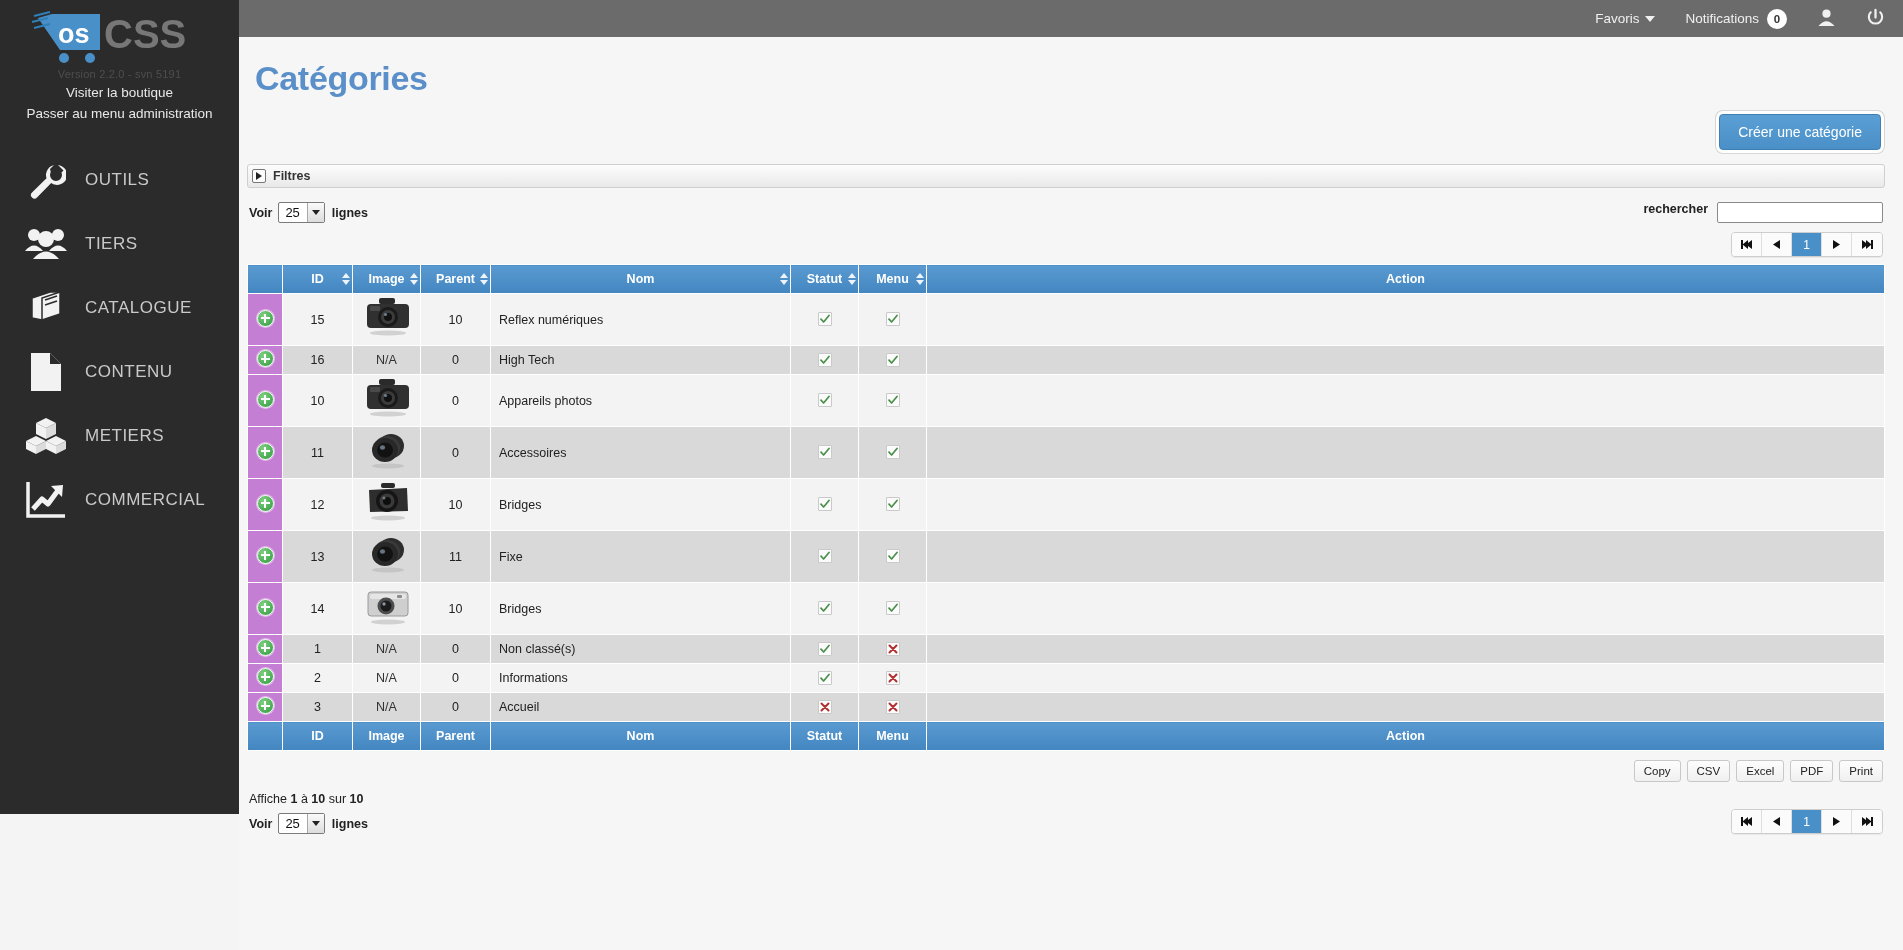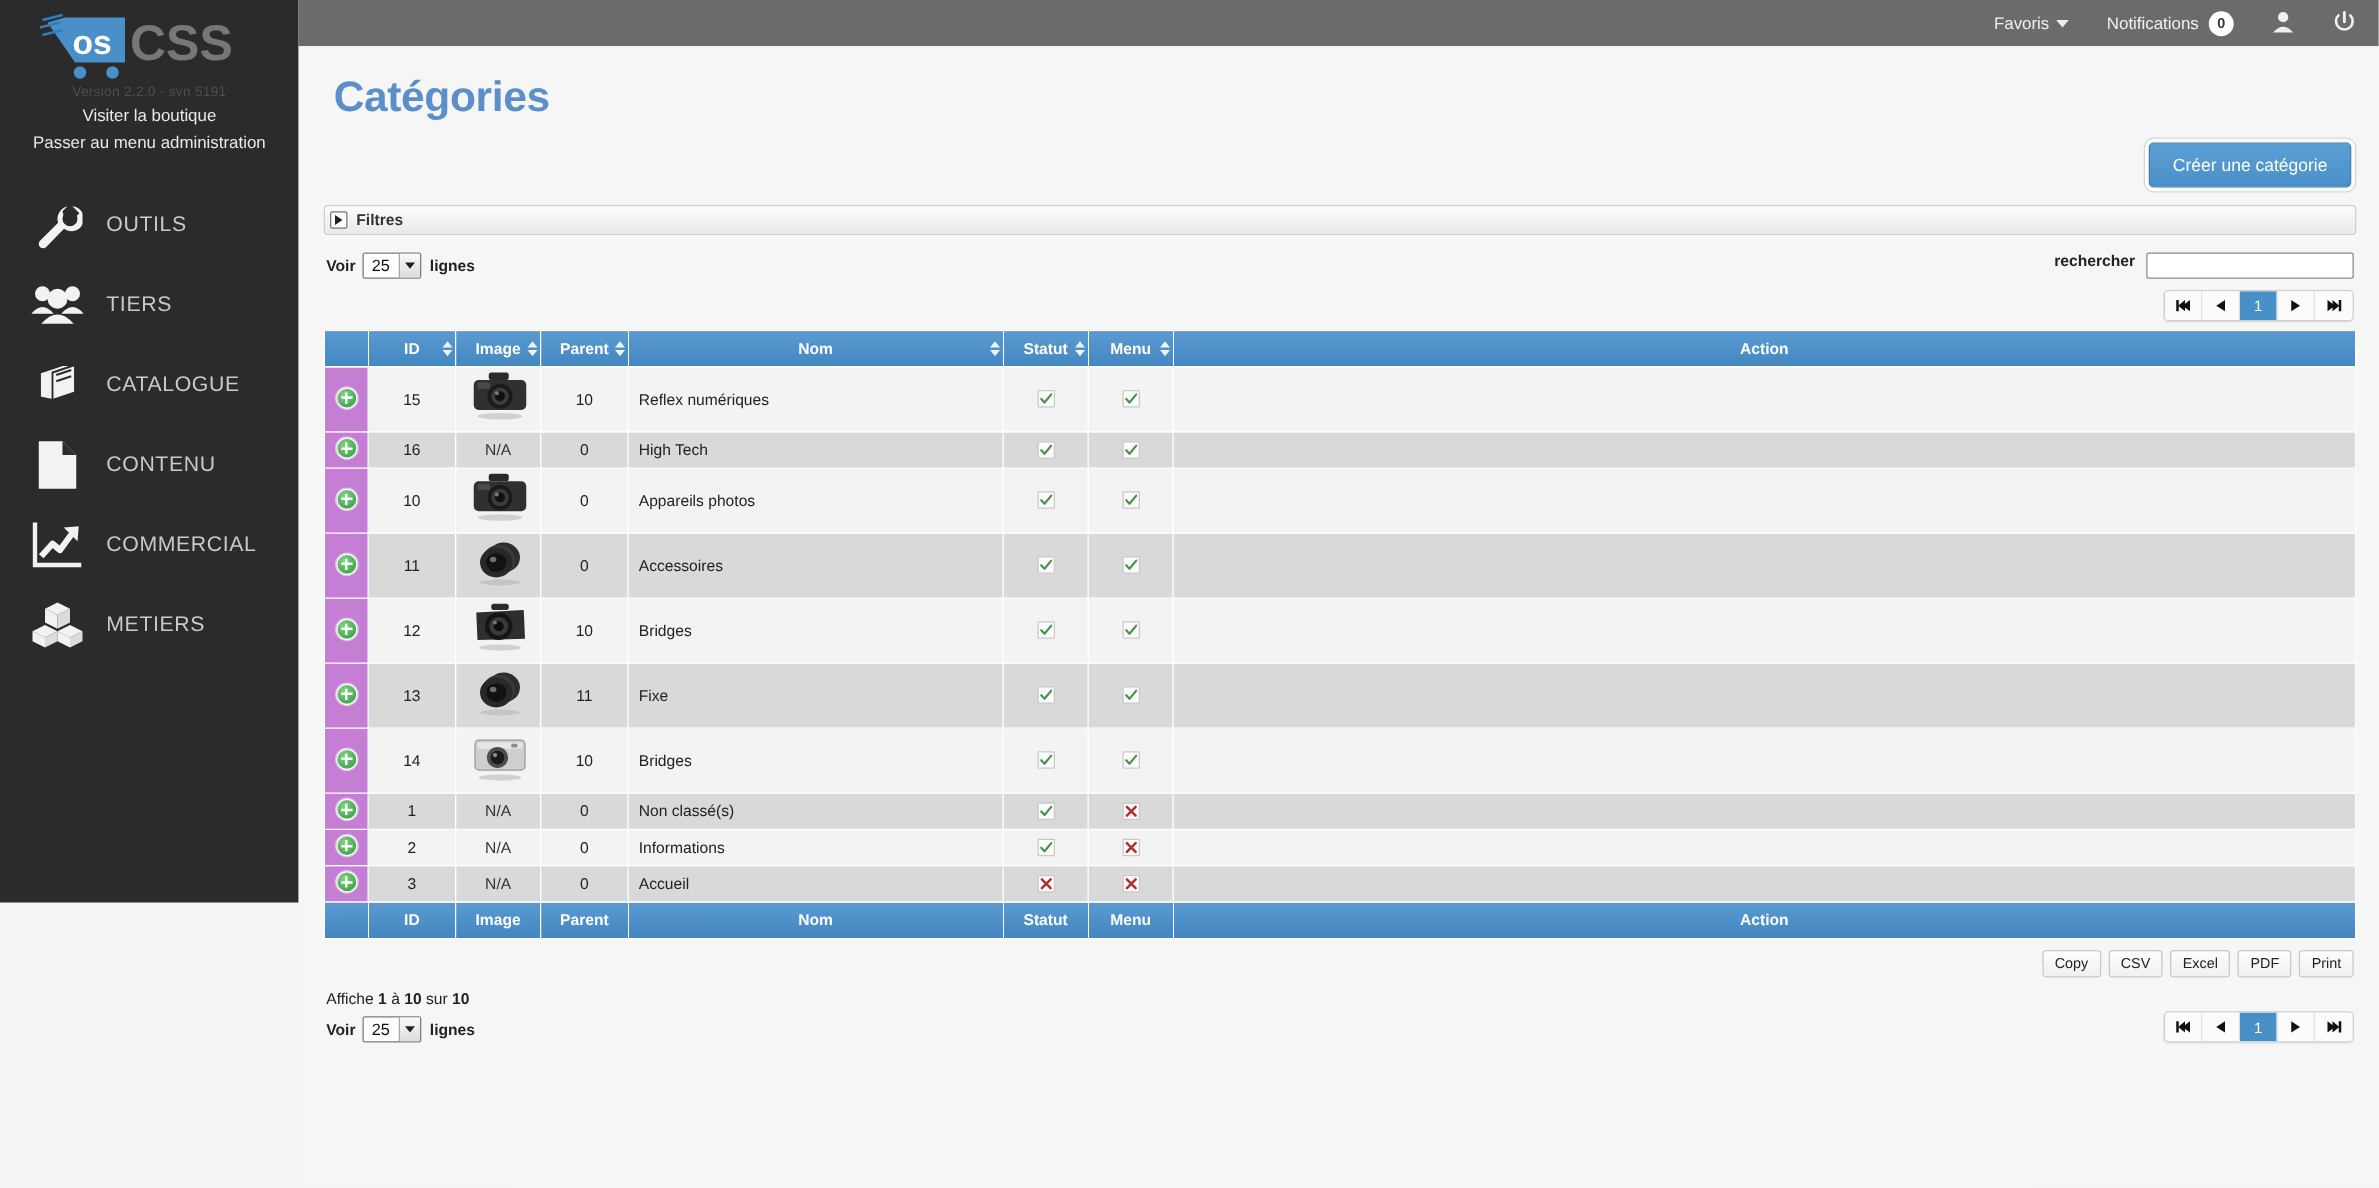--- a/index.html
+++ b/index.html
@@ -7,21 +7,21 @@
     margin: 0; padding: 0;
     width: 1903px; height: 950px;
     overflow: hidden;
     font-family: "Liberation Sans", sans-serif;
     background: #f4f4f4;
   }
   .app { display: flex; width: 1903px; height: 950px; }
 
   
   .sidebar {
-    width: 239px; min-width: 239px; height: 722px;
+    width: 239px; min-width: 239px; height: 814px;
     background: #2b2b2b;
     color: #cfcfcf;
     position: relative;
   }
   .logo-wrap {
     height: 72px;
     display: flex; align-items: center; justify-content: center;
     padding-top: 6px;
   }
   .version {
@@ -95,21 +95,21 @@
     min-width: 20px; height: 20px;
     background: #ffffff; color: #333;
     border-radius: 10px;
     font-size: 11.5px; font-weight: bold;
     margin-left: 8px; padding: 0 6px;
   }
 
   
   .main {
     flex: 1 1 auto;
-    padding: 0 18px 0 20px;
+    padding: 0 18px 0 8px;
     overflow: hidden;
     background: #f6f6f6;
   }
   .page-title {
     font-size: 34px;
     font-weight: bold;
     color: #5b8fc9;
     margin: 22px 0 0 0;
     padding-left: 8px;
     letter-spacing: -0.3px;
@@ -408,43 +408,43 @@
             <path d="M3 2 L22 2 L33 13 L33 40 L3 40 Z" fill="#f2f2f2"></path>
             <path d="M22 2 L22 13 L33 13 Z" fill="#2b2b2b"></path>
           </svg>
         </span>
         <span class="mi-label">CONTENU</span>
       </div>
 
       <div class="menu-item">
         <span class="mi-icon">
           <svg width="42" height="40" viewBox="0 0 42 40">
-            <path d="M3 2 L3 36 L40 36" fill="none" stroke="#f2f2f2" stroke-width="3.5"></path>
-            <path d="M8 29 L17 19 L23 24 L34 9" fill="none" stroke="#f2f2f2" stroke-width="5" stroke-linejoin="round"></path>
-            <path d="M26 6 L38 5 L37 17 Z" fill="#f2f2f2"></path>
-          </svg>
-        </span>
-        <span class="mi-label">COMMERCIAL</span>
-      </div>
-
-      <div class="menu-item">
-        <span class="mi-icon">
-          <svg width="42" height="40" viewBox="0 0 42 40">
             <path d="M21 2 L31 7 L21 12 L11 7 Z" fill="#f2f2f2"></path>
             <path d="M11 7 L21 12 L21 23 L11 18 Z" fill="#f2f2f2"></path>
             <path d="M31 7 L31 18 L21 23 L21 12 Z" fill="#dcdcdc"></path>
             <path d="M11 20 L21 25 L11 30 L1 25 Z" fill="#f2f2f2"></path>
             <path d="M1 25 L11 30 L11 38 L1 33 Z" fill="#f2f2f2"></path>
             <path d="M21 25 L21 33 L11 38 L11 30 Z" fill="#dcdcdc"></path>
             <path d="M31 20 L41 25 L31 30 L21 25 Z" fill="#f2f2f2"></path>
             <path d="M21 25 L31 30 L31 38 L21 33 Z" fill="#f2f2f2"></path>
             <path d="M41 25 L41 33 L31 38 L31 30 Z" fill="#dcdcdc"></path>
           </svg>
         </span>
         <span class="mi-label">METIERS</span>
+      </div>
+
+      <div class="menu-item">
+        <span class="mi-icon">
+          <svg width="42" height="40" viewBox="0 0 42 40">
+            <path d="M3 2 L3 36 L40 36" fill="none" stroke="#f2f2f2" stroke-width="3.5"></path>
+            <path d="M8 29 L17 19 L23 24 L34 9" fill="none" stroke="#f2f2f2" stroke-width="5" stroke-linejoin="round"></path>
+            <path d="M26 6 L38 5 L37 17 Z" fill="#f2f2f2"></path>
+          </svg>
+        </span>
+        <span class="mi-label">COMMERCIAL</span>
       </div>
 
     </nav>
   </aside>
 
   <section class="content">
 
     <div class="topbar">
       <div class="tb-item">
         <span>Favoris</span>

